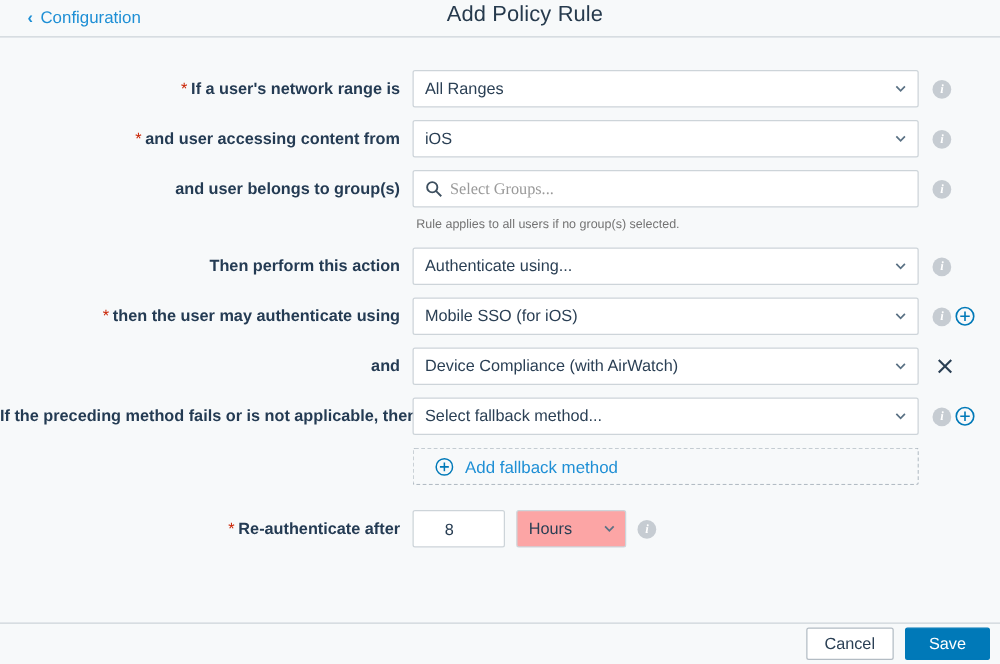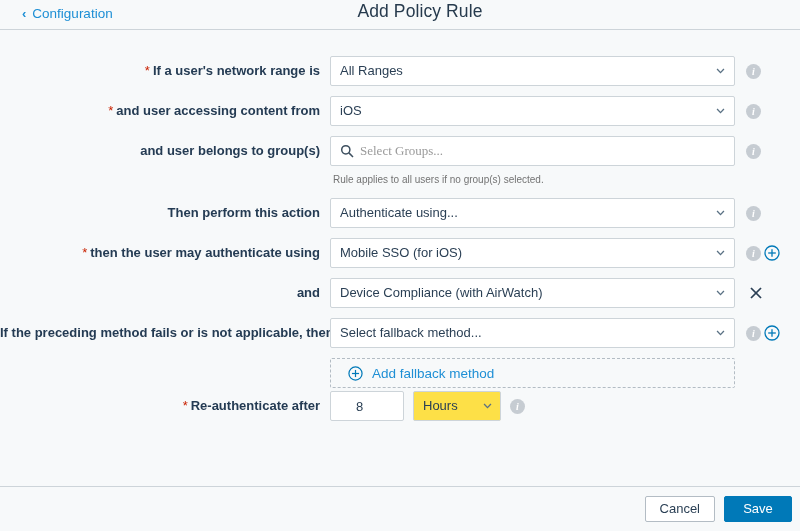--- a/index.html
+++ b/index.html
@@ -200,21 +200,21 @@
     border: 1px solid #cdd4d9;
     border-radius: 2px;
     font-family: "Liberation Sans", sans-serif;
     font-size: 13px;
     color: #2a3f54;
     text-align: center;
     padding-right: 2px;
   }
   .unit-select {
     width: 88px; height: 30px;
-    background: #fde047;
+    background: #fca5a5;
     border: 1px solid #cdd4d9;
     border-radius: 2px;
     padding: 0 22px 0 9px;
     font-size: 13px;
     color: #2a3f54;
     line-height: 28px;
     position: relative;
     cursor: pointer;
   }
   .unit-select .chev {
@@ -232,21 +232,21 @@
     color: #1e8fd5;
     font-size: 13.5px;
     cursor: pointer;
     z-index: 1;
   }
 
   
   .footer {
     position: absolute;
     left: 0; right: 0; bottom: 0;
-    height: 45px;
+    height: 33px;
     background: #f7f9fa;
     border-top: 1px solid #cdd4d9;
     display: flex;
     align-items: center;
     justify-content: flex-end;
     gap: 9px;
     padding-right: 8px;
     z-index: 5;
   }
   .btn {
@@ -414,21 +414,21 @@
       <div class="icon-col">
         <div class="info-icon">i</div>
         <svg class="plus-icon" viewBox="0 0 16 16">
           <circle cx="8" cy="8" r="7" fill="none" stroke="#0079b8" stroke-width="1.3"></circle>
           <line x1="8" y1="4.2" x2="8" y2="11.8" stroke="#0079b8" stroke-width="1.3"></line>
           <line x1="4.2" y1="8" x2="11.8" y2="8" stroke="#0079b8" stroke-width="1.3"></line>
         </svg>
       </div>
     </div>
 
-    <div class="row" style="margin-bottom:3px;align-items:flex-end;">
+    <div class="row" style="margin-bottom:20px;align-items:flex-end;">
       <div class="label-col"></div>
       <div class="field-col">
         <div class="add-fallback">
           <svg class="circ-plus" viewBox="0 0 16 16">
             <circle cx="8" cy="8" r="7" fill="none" stroke="#0079b8" stroke-width="1.3"></circle>
             <line x1="8" y1="4.2" x2="8" y2="11.8" stroke="#0079b8" stroke-width="1.3"></line>
             <line x1="4.2" y1="8" x2="11.8" y2="8" stroke="#0079b8" stroke-width="1.3"></line>
           </svg>
           <span class="lbl">Add fallback method</span>
         </div>

